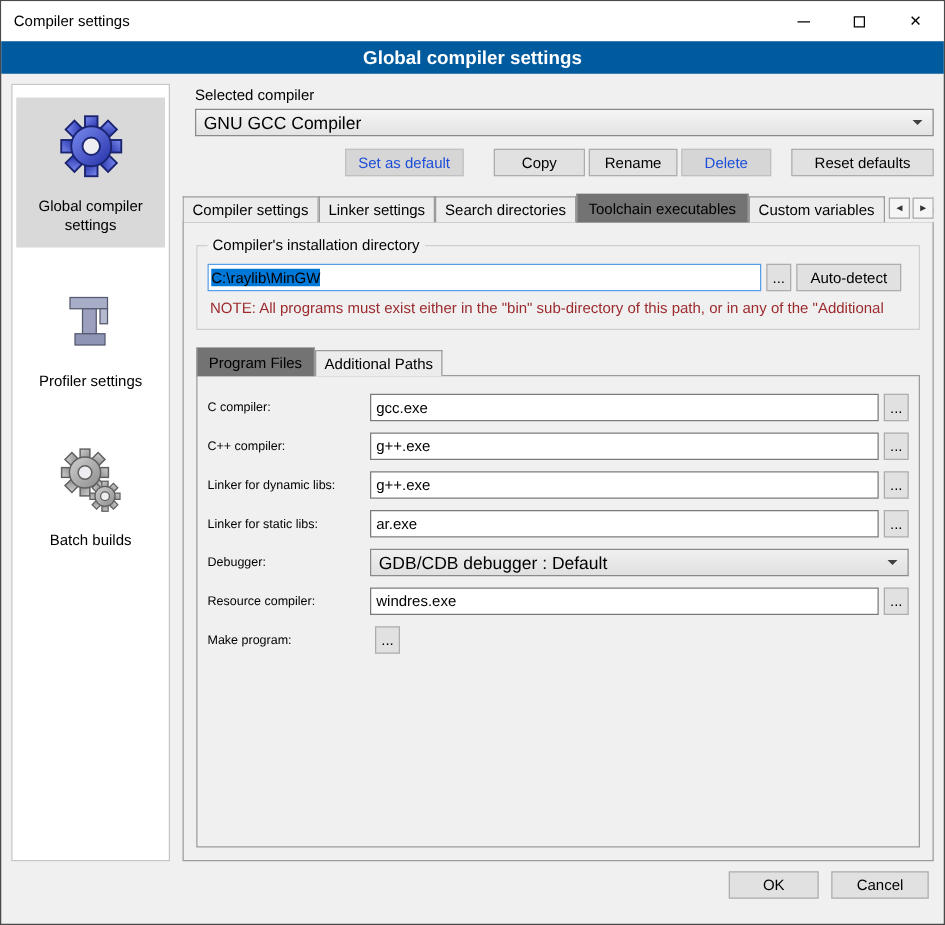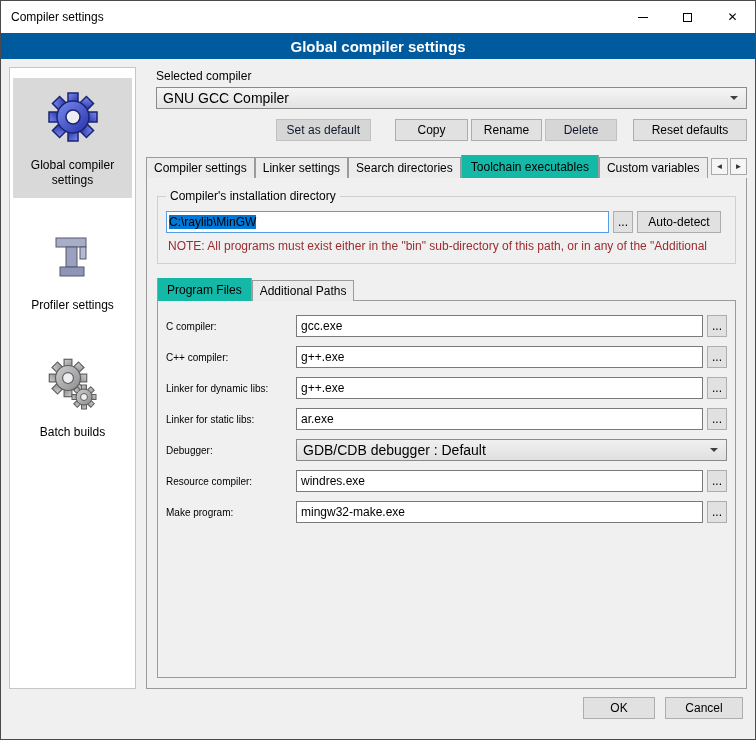--- a/index.html
+++ b/index.html
@@ -67,40 +67,40 @@
     content:""; position:absolute; right:8px; top:50%; margin-top:-2px;
     border:4px solid transparent; border-top-color:#404040;
   }
   .main-combo { margin-left:10px; }
   
   .btn {
     height:22px; box-sizing:border-box; padding:0 10px;
     font-family:"Liberation Sans", sans-serif; font-size:12px;
     background:#e1e1e1; border:1px solid #adadad; color:#000;
   }
-  .btn:disabled { background:#d6d6d6; color:#0f172a; border-color:#c0c0c0; }
+  .btn:disabled { background:#d6d6d6; color:#1d4ed8; border-color:#c0c0c0; }
   .btn-row { display:flex; justify-content:flex-end; gap:3px; margin-top:10px; }
   .w-setdef { min-width:90px; margin-right:21px; }
   .w-copy { min-width:73px; }
   .w-rename { min-width:71px; }
   .w-delete { min-width:72px; margin-right:13px; }
   .w-reset { min-width:114px; }
   
   .tabstrip {
     position:relative; z-index:2;
     display:flex; align-items:flex-end;
     margin-top:14px; height:23px; overflow:hidden;
   }
   .tab {
     flex:none; white-space:nowrap;
     background:#ececec; border:1px solid #9b9b9b; border-bottom:none;
     padding:3px 7px; font-size:12px;
   }
   .tab.active {
-    background:#14b8a6; padding:5px 9px; margin-bottom:-1px;
+    background:#737373; padding:5px 9px; margin-bottom:-1px;
     position:relative; z-index:3;
   }
   .tab-arrows {
     position:absolute; right:0; top:0; bottom:0; z-index:4;
     background:#f0f0f0;
     display:flex; align-items:flex-end; gap:2px; padding:0 0 3px 3px;
   }
   .arrow-btn {
     width:17px; height:17px; box-sizing:border-box; padding:0;
     font-size:8px; line-height:14px; text-align:center;
@@ -324,21 +324,20 @@
           </div>
 
           <div class="field-row">
             <span class="field-label">Resource compiler:</span>
             <div class="field-input">windres.exe</div>
             <button class="btn mini-btn">...</button>
           </div>
 
           <div class="field-row">
             <span class="field-label">Make program:</span>
-            <div class="field-input">mingw32-make.exe</div>
             <button class="btn mini-btn">...</button>
           </div>
 
         </div>
       </div>
 
     </div>
   </div>
 
   <div class="footer">

